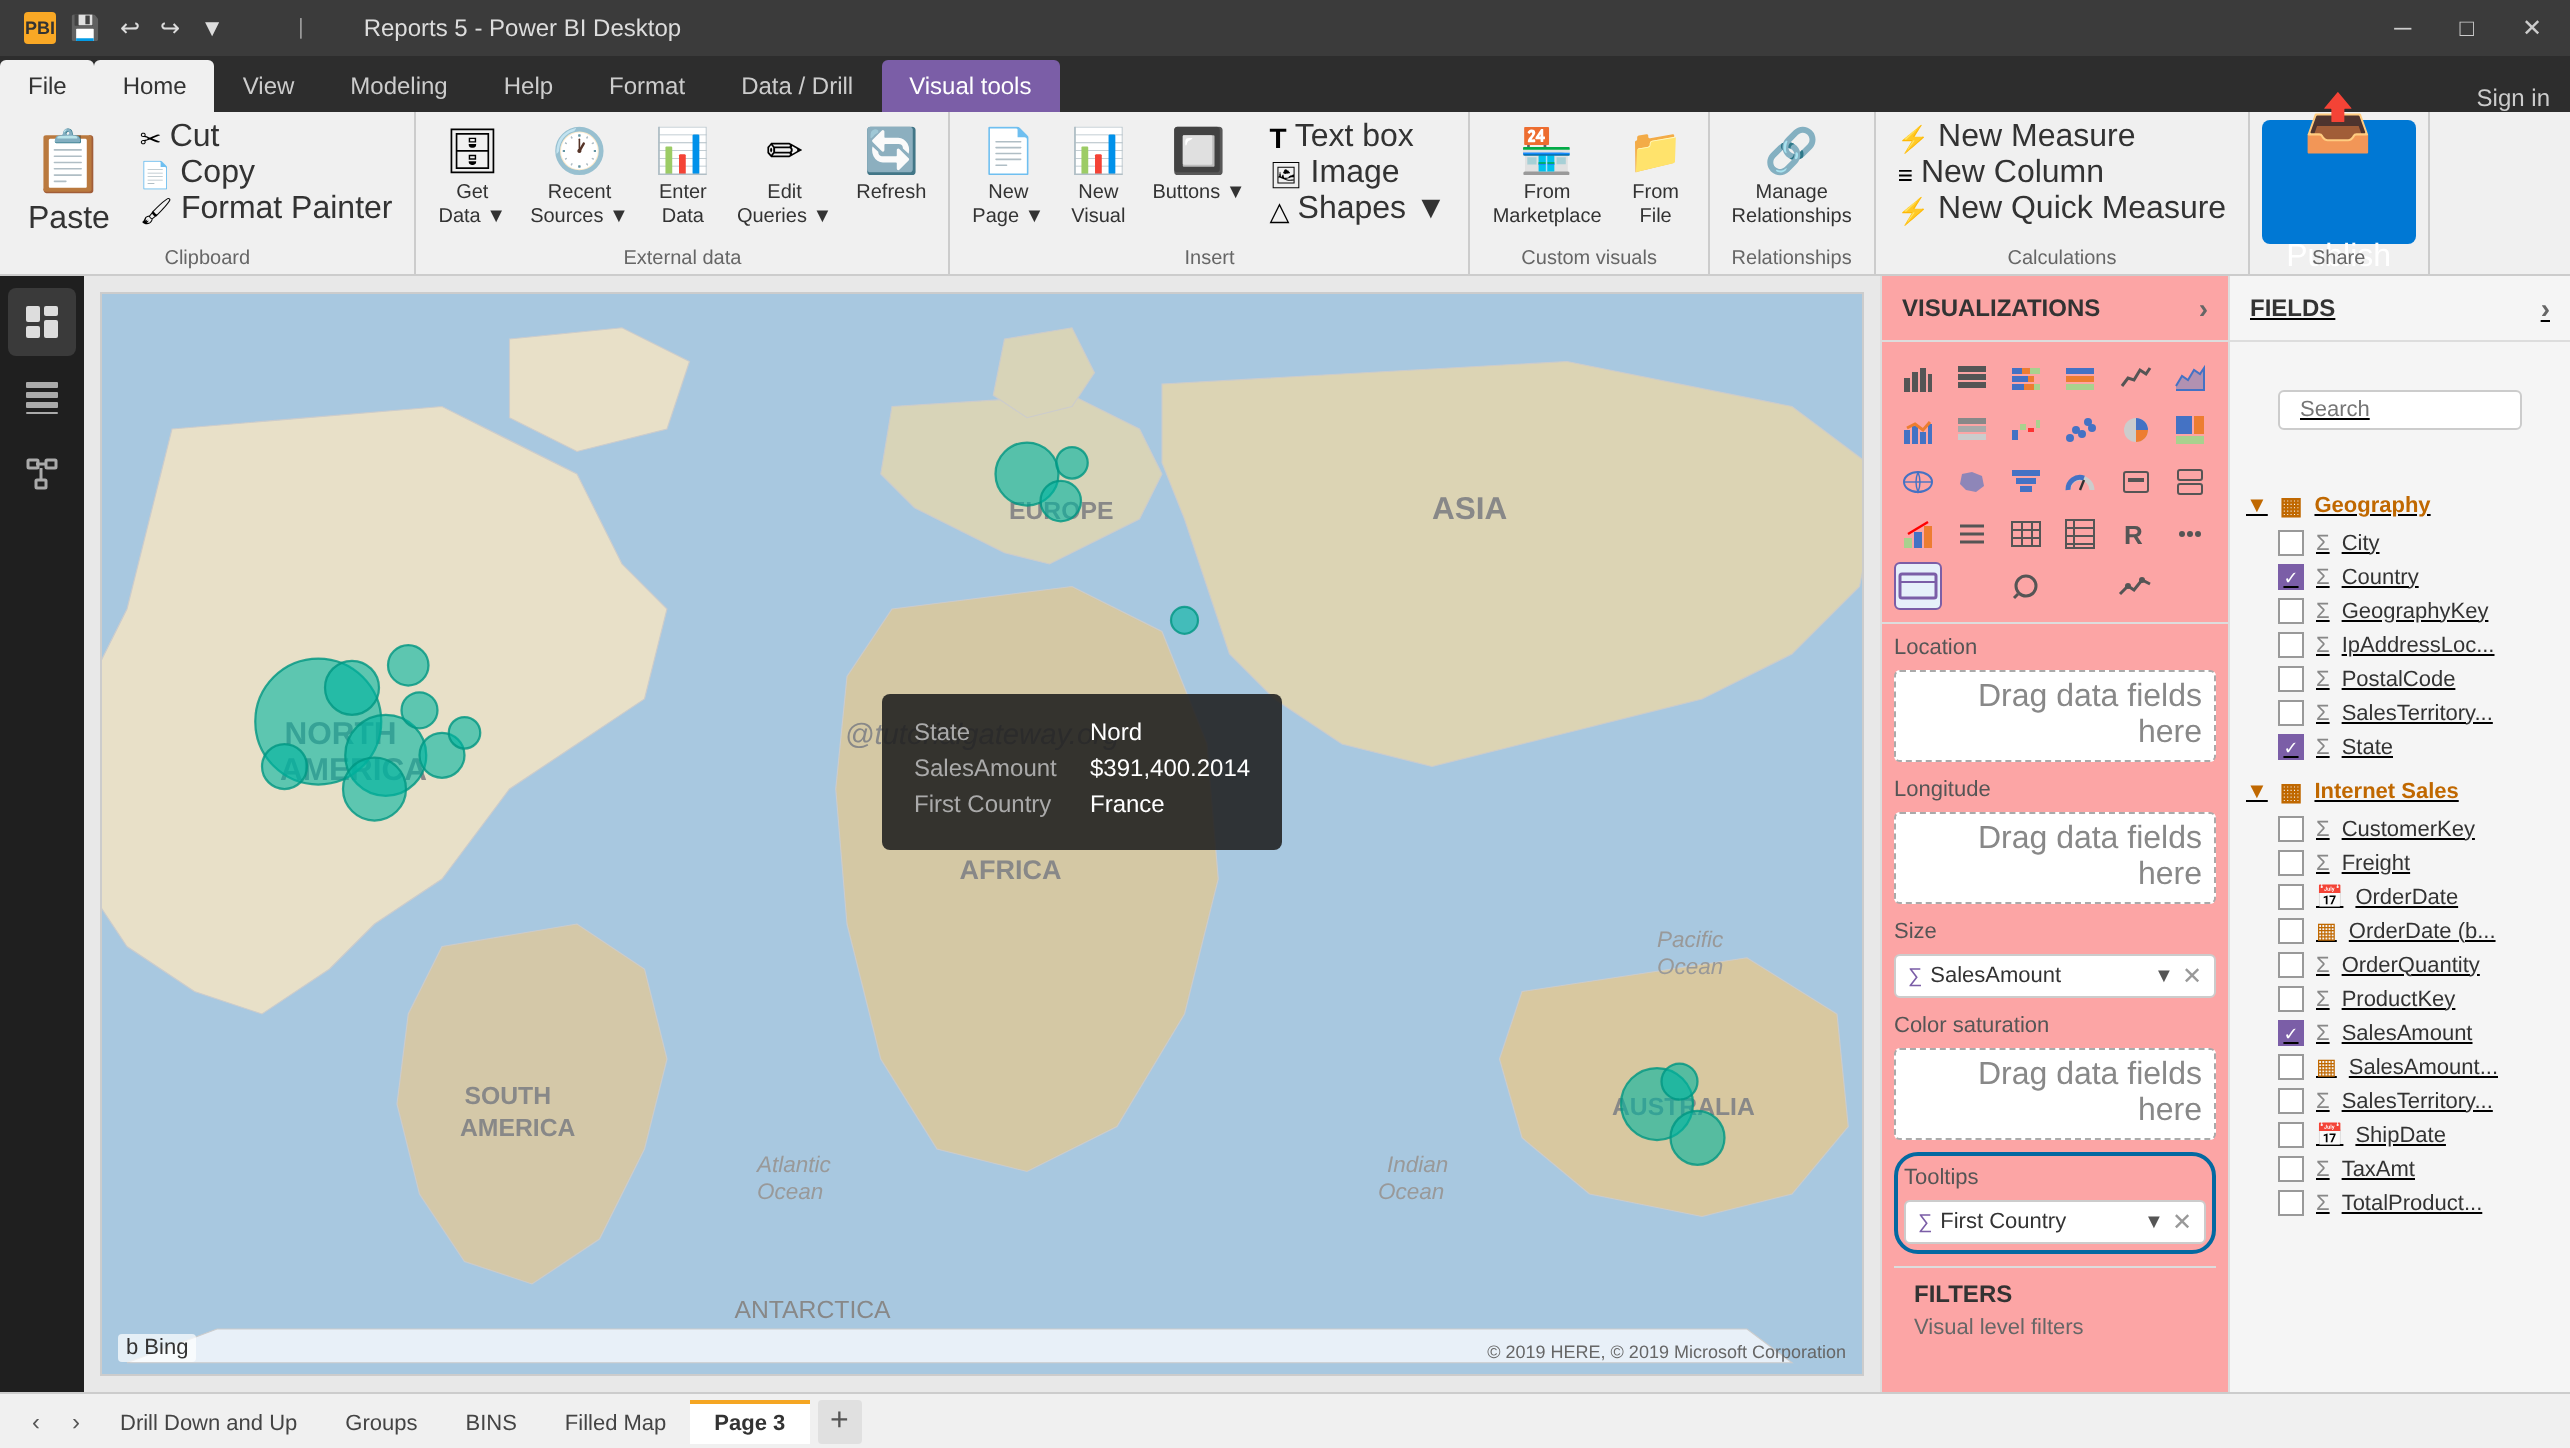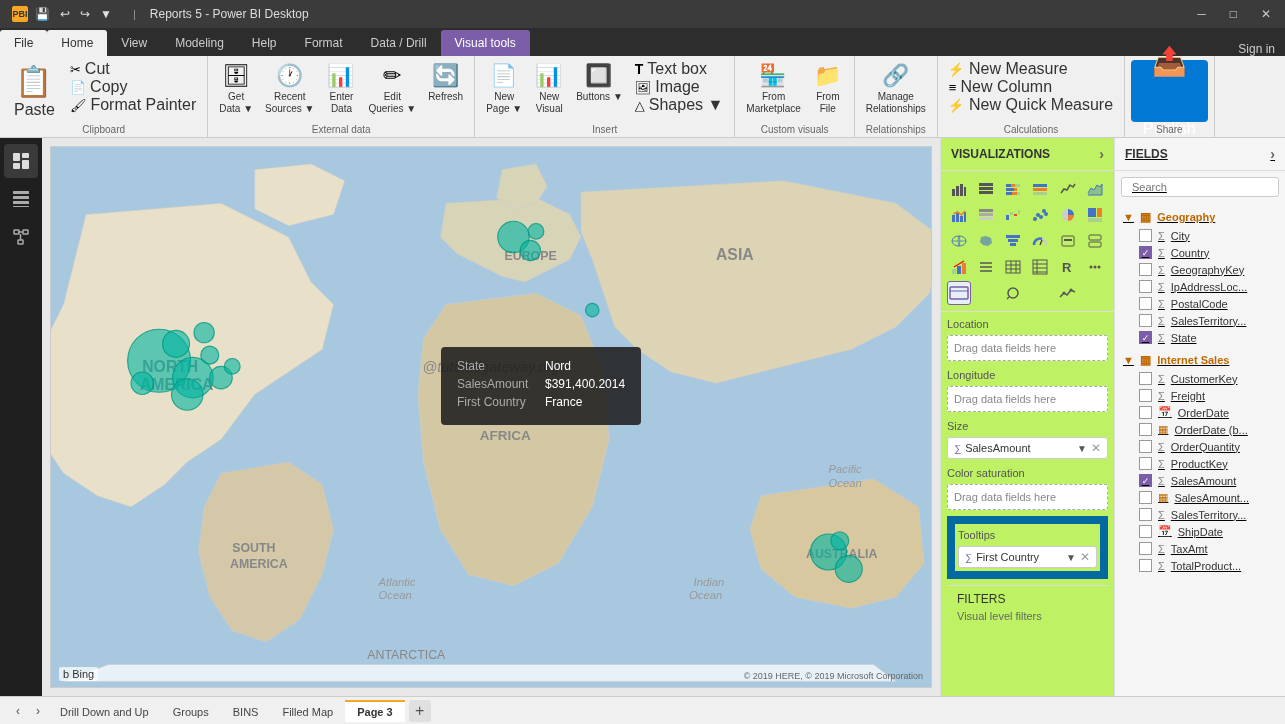--- a/index.html
+++ b/index.html
@@ -8,21 +8,21 @@
     
     .title-bar {
       height: 28px;
       background: #3b3b3b;
       display: flex;
       align-items: center;
       justify-content: space-between;
       padding: 0 8px;
       color: white;
     }
-    .title-bar-left { display: flex; align-items: center; gap: 6px; text-align: center; }
+    .title-bar-left { display: flex; align-items: center; gap: 22px; text-align: center; }
     .title-bar-icon { width: 16px; height: 16px; background: #f9a825; border-radius: 2px; display: flex; align-items: center; justify-content: center; font-size: 9px; color: #333; font-weight: bold; }
     .title-bar-title { font-size: 12px; color: #ddd; }
     .title-bar-right { display: flex; gap: 12px; }
     .title-bar-btn { font-size: 12px; color: #ccc; cursor: pointer; padding: 2px 6px; }
 
     
     .ribbon-tabs {
       height: 28px;
       background: #2d2d2d;
       display: flex;
@@ -238,21 +238,21 @@
     .right-panel {
       width: 345px;
       background: #f5f5f5;
       border-left: 1px solid #ddd;
       display: flex;
     }
 
     
     .viz-panel {
       width: 175px;
-      background: #bef264;
+      background: #fca5a5;
       border-right: 1px solid #ddd;
       display: flex;
       flex-direction: column;
     }
     .viz-panel-header {
       padding: 8px 10px;
       font-size: 12px;
       font-weight: 600;
       color: #333;
       display: flex;
@@ -281,44 +281,45 @@
     .viz-icon-btn.active { background: #e6f0fa; border: 1px solid #7b5ea7; }
 
     
     .field-wells { padding: 4px 6px; flex: 1; overflow-y: auto; }
     .field-well-section { margin-bottom: 6px; }
     .field-well-label { font-size: 11px; color: #555; margin-bottom: 3px; padding: 2px 0; }
     .field-well-drop {
       border: 1px dashed #aaa;
       border-radius: 3px;
       padding: 4px 6px;
-      font-size: 11px;
+      font-size: 16px;
       color: #888;
       background: white;
       min-height: 26px;
       display: flex;
       align-items: center;
+      text-align: right;
     }
     .field-well-filled {
       border: 1px solid #ccc;
       border-radius: 3px;
       padding: 3px 6px;
       font-size: 11px;
       color: #333;
       background: white;
       display: flex;
       align-items: center;
       justify-content: space-between;
       gap: 4px;
     }
     .field-well-filled-icon { color: #7b5ea7; font-size: 10px; }
     .field-well-remove { color: #999; cursor: pointer; font-size: 12px; }
     .tooltip-well-box {
-      border: 8px solid #0369a1;
-      border-radius: 0;
+      border: 2px solid #0369a1;
+      border-radius: 12px;
       padding: 3px;
     }
 
     
     .fields-panel {
       width: 170px;
       background: #f5f5f5;
       display: flex;
       flex-direction: column;
       text-decoration: underline;
@@ -327,21 +328,21 @@
       padding: 8px 10px;
       font-size: 12px;
       font-weight: 600;
       color: #333;
       display: flex;
       justify-content: space-between;
       align-items: center;
       border-bottom: 1px solid #ddd;
     }
     .fields-search {
-      margin: 6px;
+      margin: 24px;
       display: flex;
       align-items: center;
       background: white;
       border: 1px solid #ccc;
       border-radius: 3px;
       padding: 3px 6px;
       gap: 4px;
     }
     .fields-search input {
       border: none;
@@ -386,21 +387,21 @@
     }
     .fields-item-checkbox.checked { background: #7b5ea7; color: white; border-color: #7b5ea7; }
     .fields-item-icon { font-size: 11px; color: #888; flex-shrink: 0; }
     .fields-item-icon.table { color: #c06800; }
 
     
     .filters-section {
       padding: 6px 10px;
       border-top: 1px solid #ddd;
     }
-    .filters-label { font-size: 12px; font-weight: 400; color: #333; margin-bottom: 4px; }
+    .filters-label { font-size: 12px; font-weight: 700; color: #333; margin-bottom: 4px; }
     .filters-sub-label { font-size: 11px; color: #666; }
 
     
     .bottom-tabs {
       height: 28px;
       background: #f0f0f0;
       border-top: 1px solid #ccc;
       display: flex;
       align-items: center;
       padding-left: 8px;

